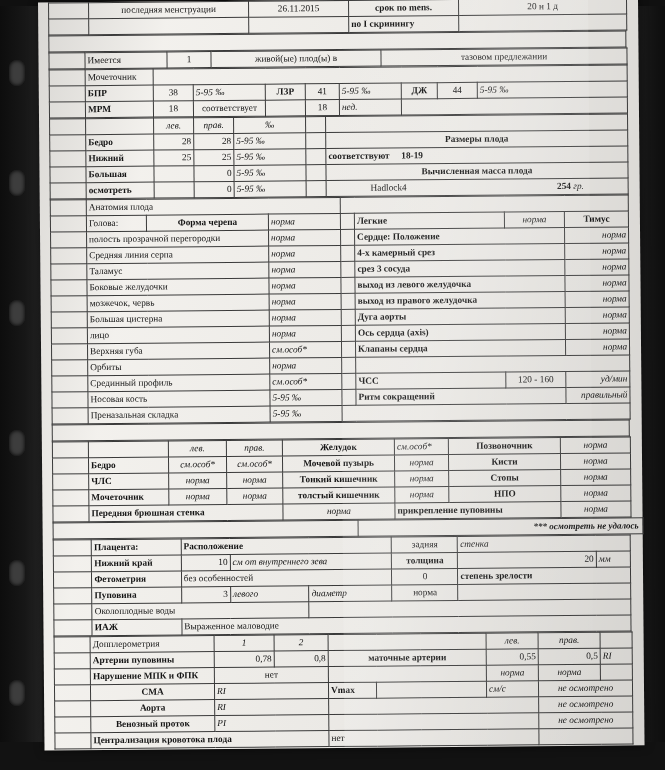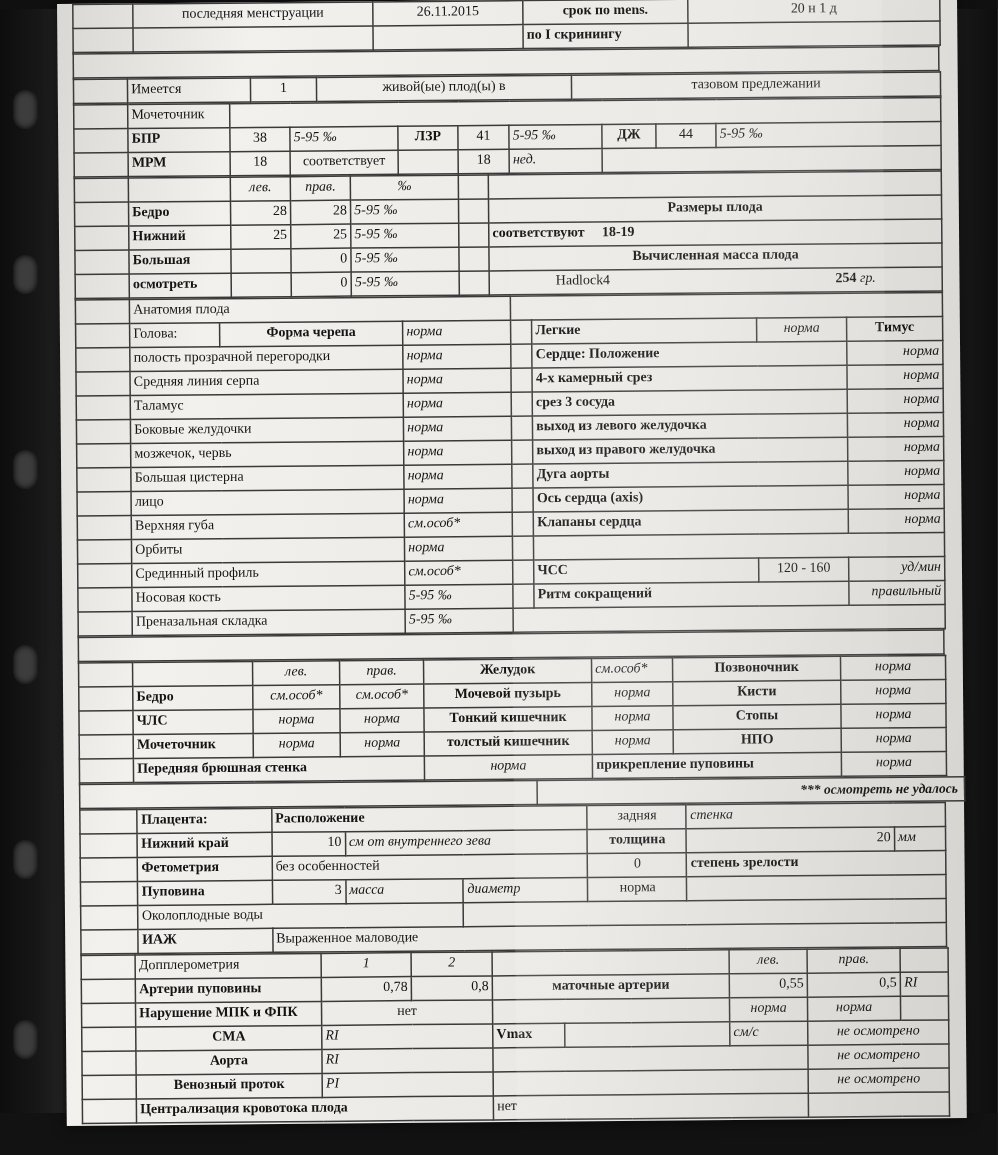--- a/index.html
+++ b/index.html
@@ -456,21 +456,21 @@
           <td class="nb"></td>
           <td class="b">Фетометрия</td>
           <td colspan="3">без особенностей</td>
           <td class="c">0</td>
           <td class="b" colspan="2">степень зрелости</td>
         </tr>
         <tr>
           <td class="nb"></td>
           <td class="b">Пуповина</td>
           <td class="r">3</td>
-          <td class="i">масса</td>
+          <td class="i">левого</td>
           <td class="i">диаметр</td>
           <td class="c">норма</td>
           <td class="nb" colspan="2"></td>
         </tr>
         <tr>
           <td class="nb"></td>
           <td class="nbb nbr" colspan="3">Околоплодные воды</td>
           <td class="nb" colspan="4"></td>
         </tr>
         <tr>

